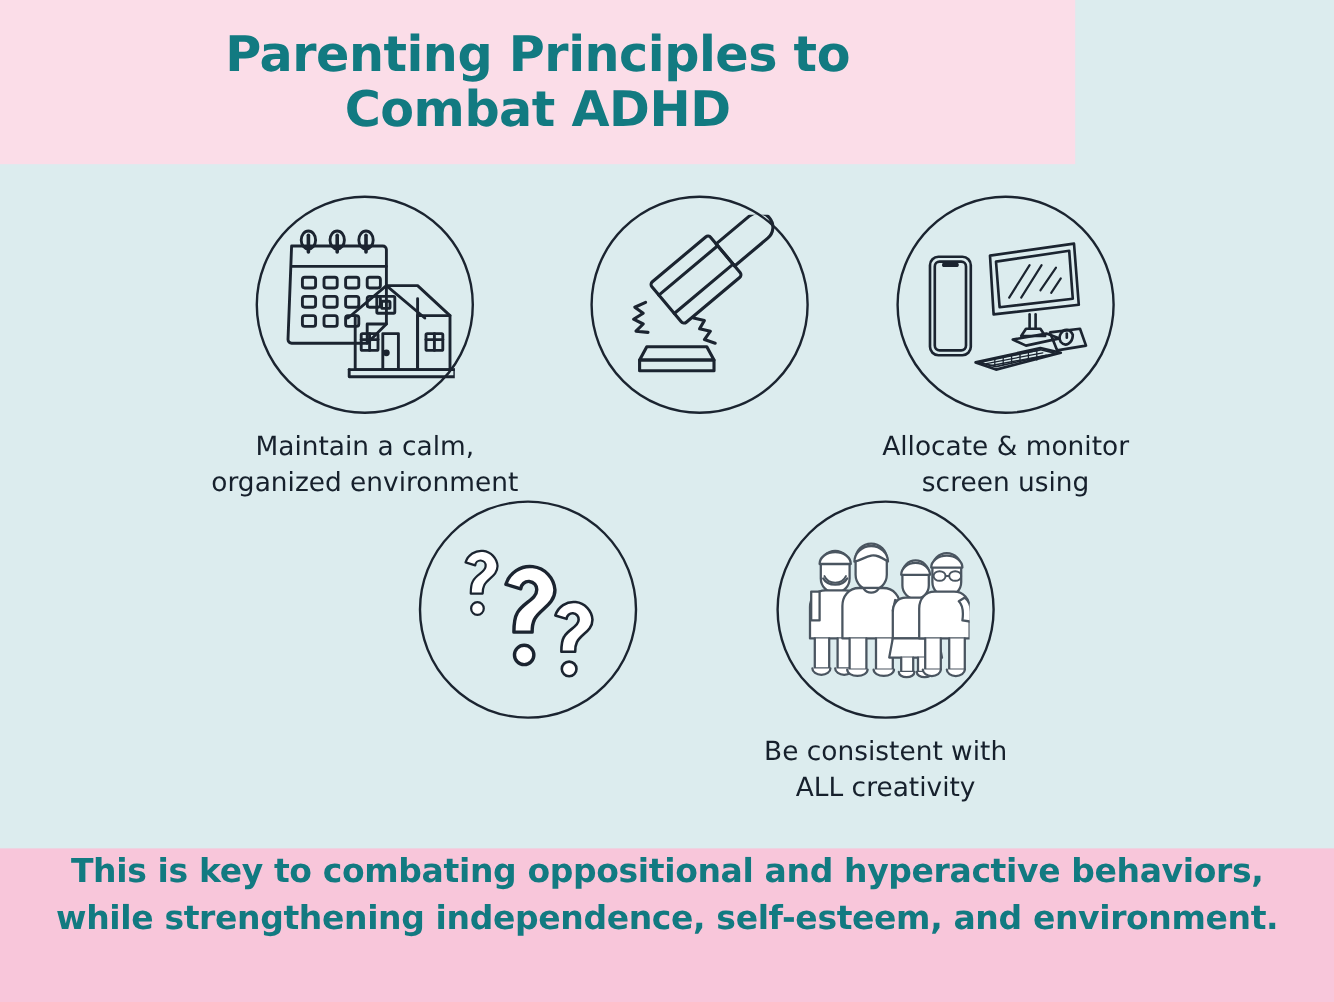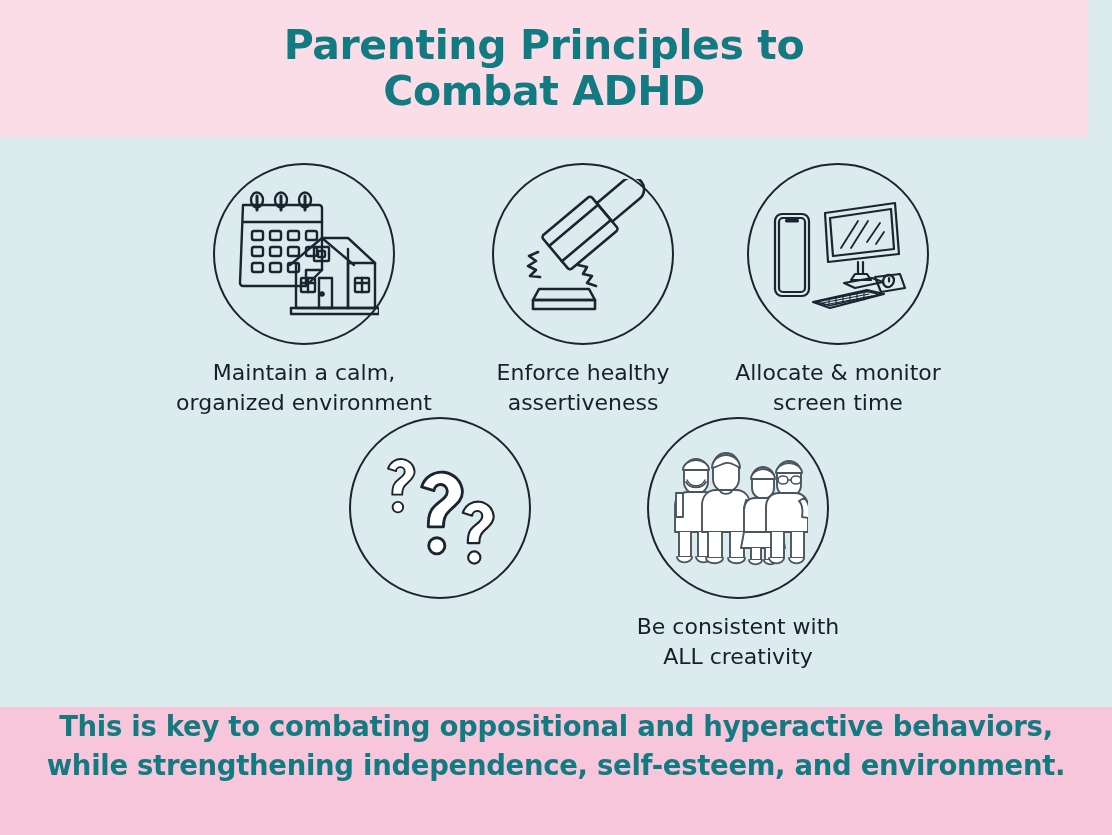--- a/index.html
+++ b/index.html
@@ -5,21 +5,21 @@
   html,body{margin:0;padding:0;}
   body{
     width:1112px;height:835px;overflow:hidden;
     font-family:"Liberation Sans",sans-serif;
     background:#dcecee;
   }
   #page{position:relative;width:1112px;height:835px;overflow:hidden;background:#dcecee;}
 
   
   .band-top{
-    position:absolute;left:0;top:0;width:1088px;height:137px;
+    position:absolute;left:0;top:0;width:896px;height:137px;
     background:#fbdde8;
     display:flex;align-items:center;justify-content:center;
   }
   .band-mid{
     position:absolute;left:0;top:137px;width:1112px;height:570px;
     background:#dcecee;
   }
   .band-bottom{
     position:absolute;left:0;top:707px;width:1112px;height:152px;
     background:#f8c6da;
@@ -175,24 +175,20 @@
         <g transform="rotate(-40 72 54)">
           <path d="M104 42 h36 a9 9 0 0 1 0 24 h-36 z"></path>
         </g>
 
         <path d="M25 121 h62 v9 h-62 z"></path>
         <path d="M31 110 h50 l6 11 h-62 z"></path>
 
         <path d="M30 73 l-9 4 l7 5 l-8 5 l8 4 l-6 6 l10 1"></path>
         <path d="M70 86 l9 2 l-4 7 l9 2 l-5 7 l9 3"></path>
       </svg>
-    </div>
-    <div class="caption">
-      <span>Enforce healthy</span>
-      <span>assertiveness</span>
     </div>
   </div>
 
   <div class="card" id="card-2">
     <div class="circle">
       <svg width="152" height="152" viewBox="0 0 152 152" fill="none" stroke="#1b2430" stroke-width="2.2" stroke-linecap="round" stroke-linejoin="round">
 
         <rect x="13" y="36" width="34" height="82" rx="7"></rect>
         <rect x="17" y="40" width="26" height="74" rx="4"></rect>
         <path d="M24 41 h12 a2 2 0 0 1 0 3.5 h-12 a2 2 0 0 1 0 -3.5 z" fill="#1b2430" stroke="none"></path>
@@ -225,21 +221,21 @@
         </g>
 
         <path d="M113 99 L138 96 L143 110 L119 114 Z"></path>
 
         <path d="M122 100 a6 8 0 0 1 10 1 a6 8 0 0 1 -10 6 a5 6 0 0 1 0 -7 z"></path>
         <path d="M127 100 v3.5"></path>
       </svg>
     </div>
     <div class="caption">
       <span>Allocate &amp; monitor</span>
-      <span>screen time</span>
+      <span>screen using</span>
     </div>
   </div>
 
   <div class="card" id="card-3">
     <div class="circle">
       <svg width="150" height="150" viewBox="0 0 150 150" fill="none" stroke="#1b2430" stroke-width="3" stroke-linecap="round" stroke-linejoin="round">
 
         <g transform="translate(18,22) scale(0.62)">
           <path d="M8 22 a22 22 0 0 1 43 5 c0 13 -14 17 -18 26 c-2 4 -2 8 -2 11 h-16 c0 -6 0 -12 3 -17 c5 -9 17 -12 17 -20 a7 7 0 0 0 -14 -1 z" fill="#ffffff"></path>
           <circle cx="24" cy="84" r="8.5" fill="#ffffff"></circle>

